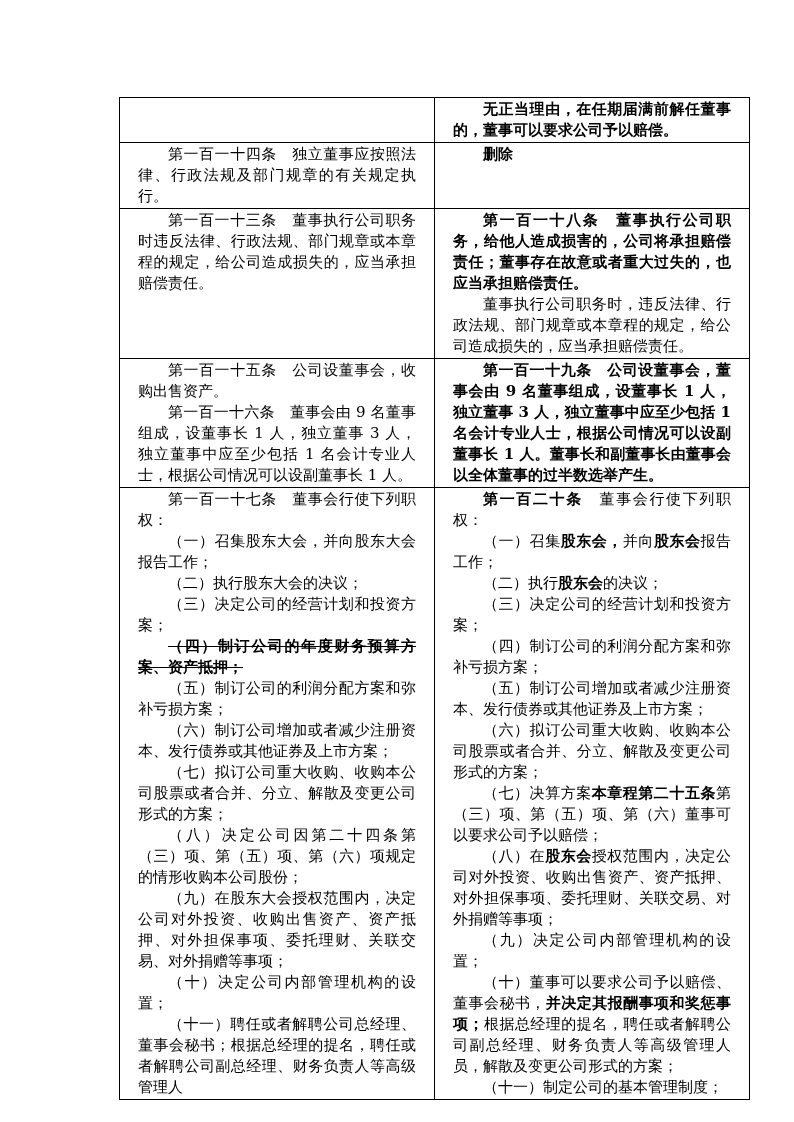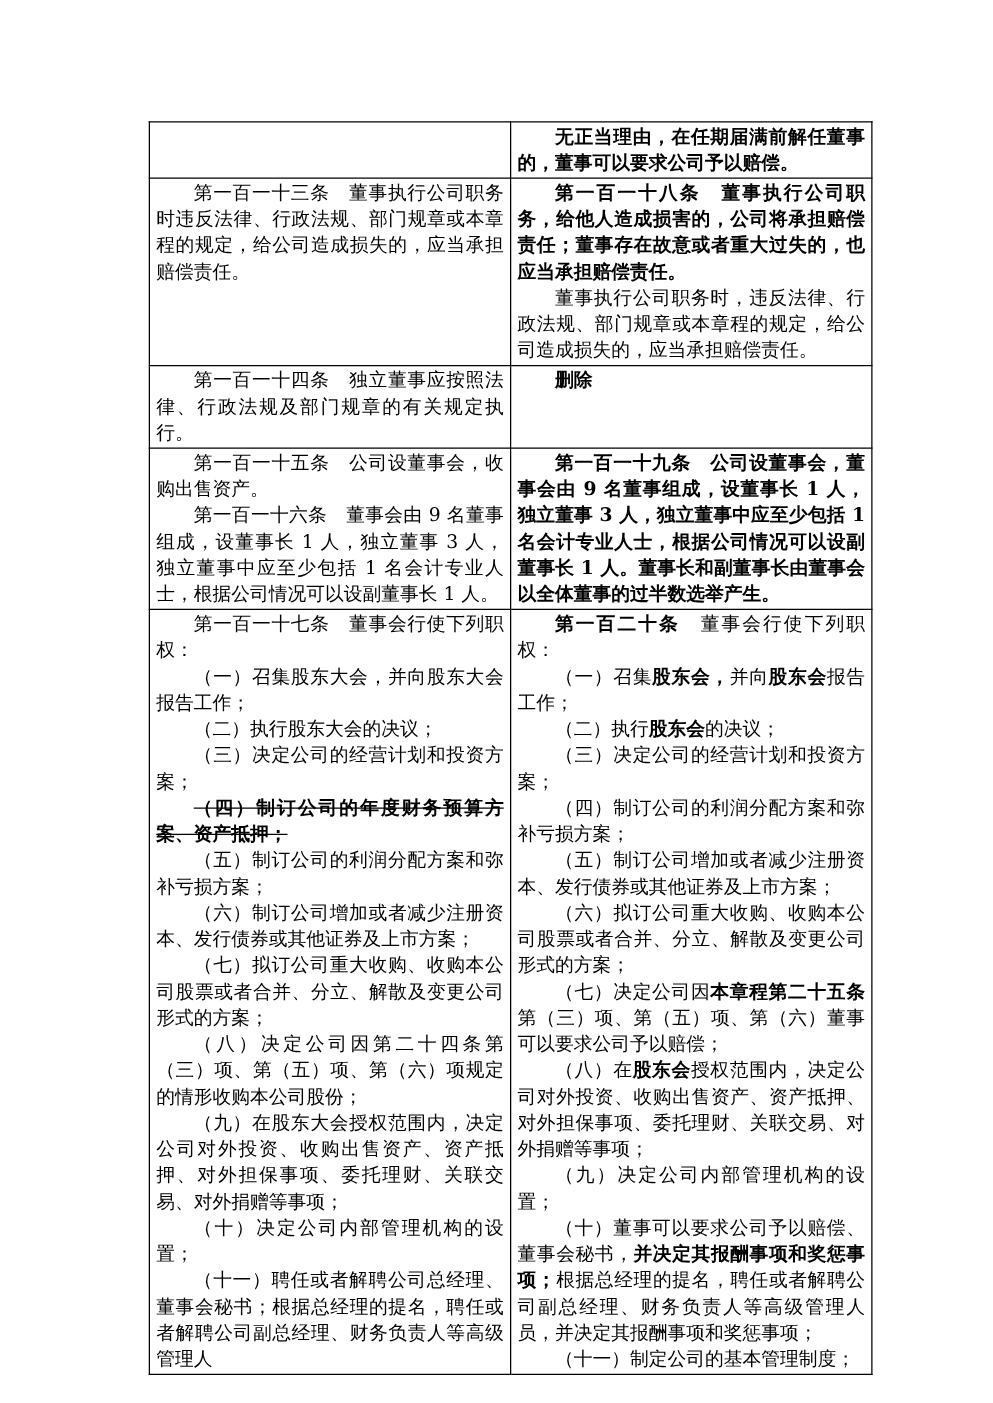--- a/index.html
+++ b/index.html
@@ -15,21 +15,21 @@
     position: absolute;
     left: 119px;
     top: 97px;
     width: 557px;
     border-collapse: collapse;
     table-layout: fixed;
   }
   table.cmp td {
     border: 1px solid #000000;
     vertical-align: top;
-    padding: 1px 5px;
+    padding: 1px 18px;
     width: 278px;
   }
   table.cmp tr:nth-child(1) td { height: 40px; }
   table.cmp tr:nth-child(3) td { height: 38px; }
   p.para {
     margin: 0;
     font-size: 15px;
     line-height: 21px;
     text-indent: 2em;
     text-align: justify;
@@ -45,33 +45,33 @@
   <table class="cmp">
     <tbody>
         <tr>
           <td></td>
           <td>
             <p class="para"><span class="b">无正当理由，在任期届满前解任董事的，董事可以要求公司予以赔偿。</span></p>
           </td>
         </tr>
         <tr>
           <td>
+            <p class="para"><span>第一百一十四条　独立董事应按照法律、行政法规及部门规章的有关规定执行。</span></p>
+          </td>
+          <td>
+            <p class="para"><span class="b">删除</span></p>
+          </td>
+        </tr>
+        <tr>
+          <td>
             <p class="para"><span>第一百一十三条　董事执行公司职务时违反法律、行政法规、部门规章或本章程的规定，给公司造成损失的，应当承担赔偿责任。</span></p>
           </td>
           <td>
             <p class="para"><span class="b">第一百一十八条　董事执行公司职务，给他人造成损害的，公司将承担赔偿责任；董事存在故意或者重大过失的，也应当承担赔偿责任。</span></p>
             <p class="para"><span>董事执行公司职务时，违反法律、行政法规、部门规章或本章程的规定，给公司造成损失的，应当承担赔偿责任。</span></p>
-          </td>
-        </tr>
-        <tr>
-          <td>
-            <p class="para"><span>第一百一十四条　独立董事应按照法律、行政法规及部门规章的有关规定执行。</span></p>
-          </td>
-          <td>
-            <p class="para"><span class="b">删除</span></p>
           </td>
         </tr>
         <tr>
           <td>
             <p class="para"><span>第一百一十五条　公司设董事会，收购出售资产。</span></p>
             <p class="para"><span>第一百一十六条　董事会由 9 名董事组成，设董事长 1 人，独立董事 3 人，独立董事中应至少包括 1 名会计专业人士，根据公司情况可以设副董事长 1 人。</span></p>
           </td>
           <td>
             <p class="para"><span class="b">第一百一十九条　公司设董事会，董事会由 9 名董事组成，设董事长 1 人，独立董事 3 人，独立董事中应至少包括 1 名会计专业人士，根据公司情况可以设副董事长 1 人。董事长和副董事长由董事会以全体董事的过半数选举产生。</span></p>
           </td>
@@ -92,22 +92,22 @@
             <p class="para"><span>（十一）聘任或者解聘公司总经理、董事会秘书；根据总经理的提名，聘任或者解聘公司副总经理、财务负责人等高级管理人</span></p>
           </td>
           <td>
             <p class="para"><span class="b">第一百二十条</span><span>　董事会行使下列职权：</span></p>
             <p class="para"><span>（一）召集</span><span class="b">股东会，</span><span>并向</span><span class="b">股东会</span><span>报告工作；</span></p>
             <p class="para"><span>（二）执行</span><span class="b">股东会</span><span>的决议；</span></p>
             <p class="para"><span>（三）决定公司的经营计划和投资方案；</span></p>
             <p class="para"><span>（四）制订公司的利润分配方案和弥补亏损方案；</span></p>
             <p class="para"><span>（五）制订公司增加或者减少注册资本、发行债券或其他证券及上市方案；</span></p>
             <p class="para"><span>（六）拟订公司重大收购、收购本公司股票或者合并、分立、解散及变更公司形式的方案；</span></p>
-            <p class="para"><span>（七）决定公司因</span><span class="b">本章程第二十五条</span><span>第（三）项、第（五）项、第（六）董事可以要求公司予以赔偿；</span></p>
+            <p class="para"><span>（七）决算方案</span><span class="b">本章程第二十五条</span><span>第（三）项、第（五）项、第（六）董事可以要求公司予以赔偿；</span></p>
             <p class="para"><span>（八）在</span><span class="b">股东会</span><span>授权范围内，决定公司对外投资、收购出售资产、资产抵押、对外担保事项、委托理财、关联交易、对外捐赠等事项；</span></p>
             <p class="para"><span>（九）决定公司内部管理机构的设置；</span></p>
-            <p class="para"><span>（十）董事可以要求公司予以赔偿、董事会秘书，</span><span class="b">并决定其报酬事项和奖惩事项；</span><span>根据总经理的提名，聘任或者解聘公司副总经理、财务负责人等高级管理人员，并决定其报酬事项和奖惩事项；</span></p>
+            <p class="para"><span>（十）董事可以要求公司予以赔偿、董事会秘书，</span><span class="b">并决定其报酬事项和奖惩事项；</span><span>根据总经理的提名，聘任或者解聘公司副总经理、财务负责人等高级管理人员，解散及变更公司形式的方案；</span></p>
             <p class="para"><span>（十一）制定公司的基本管理制度；</span></p>
           </td>
         </tr>
       </tbody>
   </table>
 </div>
 
 </body></html>

